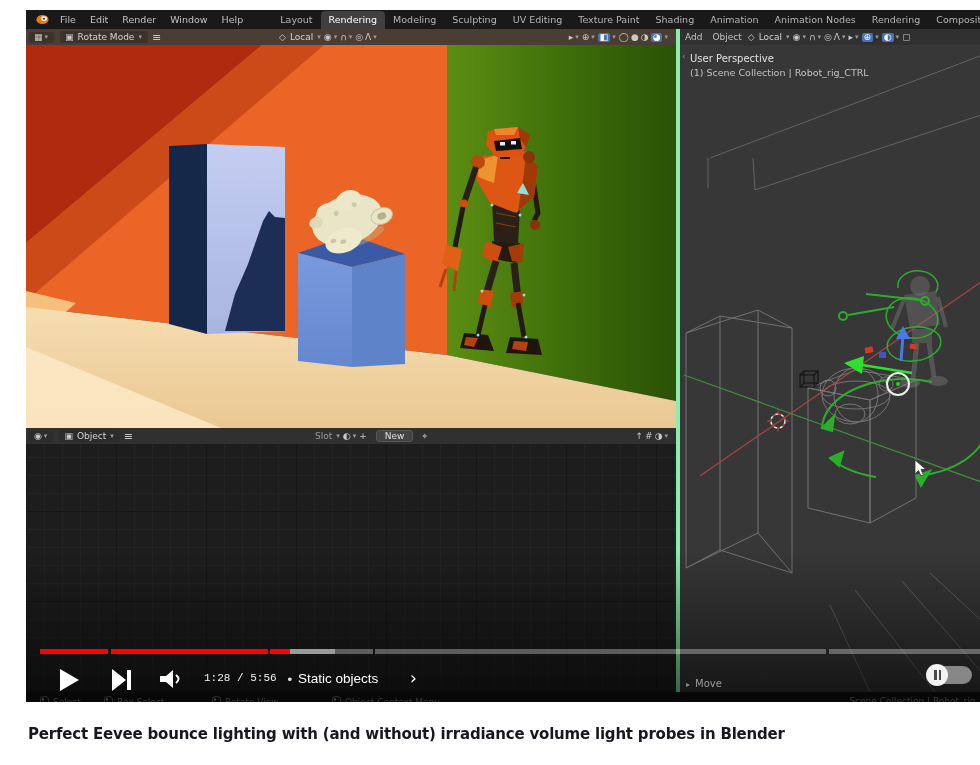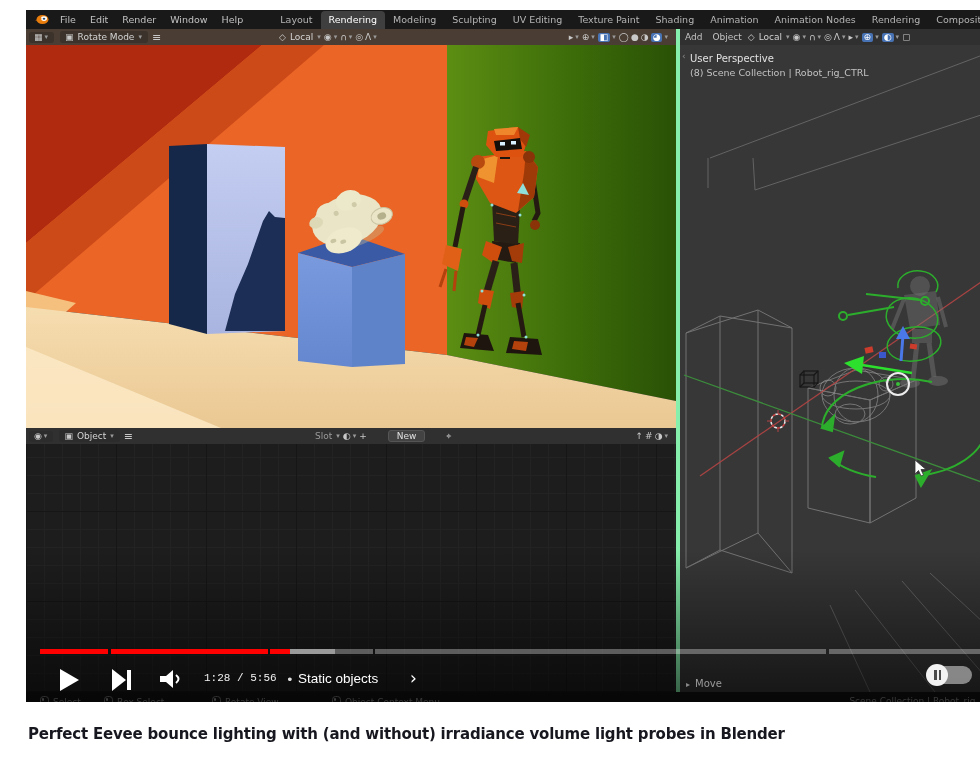--- a/index.html
+++ b/index.html
@@ -21,21 +21,21 @@
   .caret{font-size:7px;color:#9a9a9a;margin:0 2px 0 1px}
   .chip{display:inline-flex;align-items:center;background:#2c2c2c;border-radius:3px;padding:1px 4px;margin:0 3px}
   .chip.brown{background:#3a322b}
   .lab{margin:0 3px;color:#d4d4d4}
   .blue{background:#4772b3;border-radius:2px;padding:0 2px;color:#fff}
   .mid{position:absolute;left:252px;display:flex;align-items:center}
   .rgt{position:absolute;right:6px;display:flex;align-items:center}
   #vph{left:0;top:19px;width:650px;height:16px;background:#4a3d33}
   #vprh{left:0;top:0;width:304px;height:16px;background:#303030}
   #sedh{left:0;top:0;width:650px;height:16px;background:#303030}
-  .newbtn{background:#434343;border:1px solid #555;border-radius:3px;padding:0 8px;margin:0 20px;color:#e0e0e0}
+  .newbtn{background:#434343;border:1px solid #555;border-radius:3px;padding:0 8px;margin:0 8px;color:#e0e0e0}
 
   
   #vpr{position:absolute;left:650px;top:19px;width:304px;height:663px;background:#373737;border-left:4px solid #86efac;overflow:hidden}
   #vpr .ovl1{position:absolute;left:10px;top:24px;font-size:10px;color:#e2e2e2}
   #vpr .ovl2{position:absolute;left:10px;top:38px;font-size:9.5px;color:#c2c2c2}
   #vpr .collapse{position:absolute;left:2px;top:22px;font-size:9px;color:#8a8a8a}
 
   
   #editor{position:absolute;left:0;top:418px;width:650px;height:264px;overflow:hidden}
   #edbody{position:absolute;left:0;top:16px;width:650px;height:248px;background-color:#1d1d1d;
@@ -271,21 +271,21 @@
       <span class="ico">▸</span>
       <span class="caret">▾</span>
       <span class="ico blue">⊕</span>
       <span class="caret">▾</span>
       <span class="ico blue">◐</span>
       <span class="caret">▾</span>
       <span class="ico">▢</span>
     </div>
     <span class="collapse">‹</span>
     <div class="ovl1">User Perspective</div>
-    <div class="ovl2">(8) Scene Collection | Robot_rig_CTRL</div>
+    <div class="ovl2">(1) Scene Collection | Robot_rig_CTRL</div>
 
     <svg class="abs" style="left:0;top:16px" width="304" height="647" viewBox="0 0 304 647">
       <g stroke="#8f8f8f" stroke-width="1" opacity="0.5" fill="none">
         <line x1="30" y1="113" x2="300" y2="11"></line>
         <line x1="75" y1="145" x2="304" y2="69"></line>
         <line x1="73" y1="113" x2="75" y2="145"></line>
         <line x1="28" y1="113" x2="28" y2="143"></line>
         <line x1="175" y1="545" x2="255" y2="647"></line>
         <line x1="222" y1="536" x2="304" y2="630"></line>
         <line x1="250" y1="528" x2="304" y2="578"></line>

